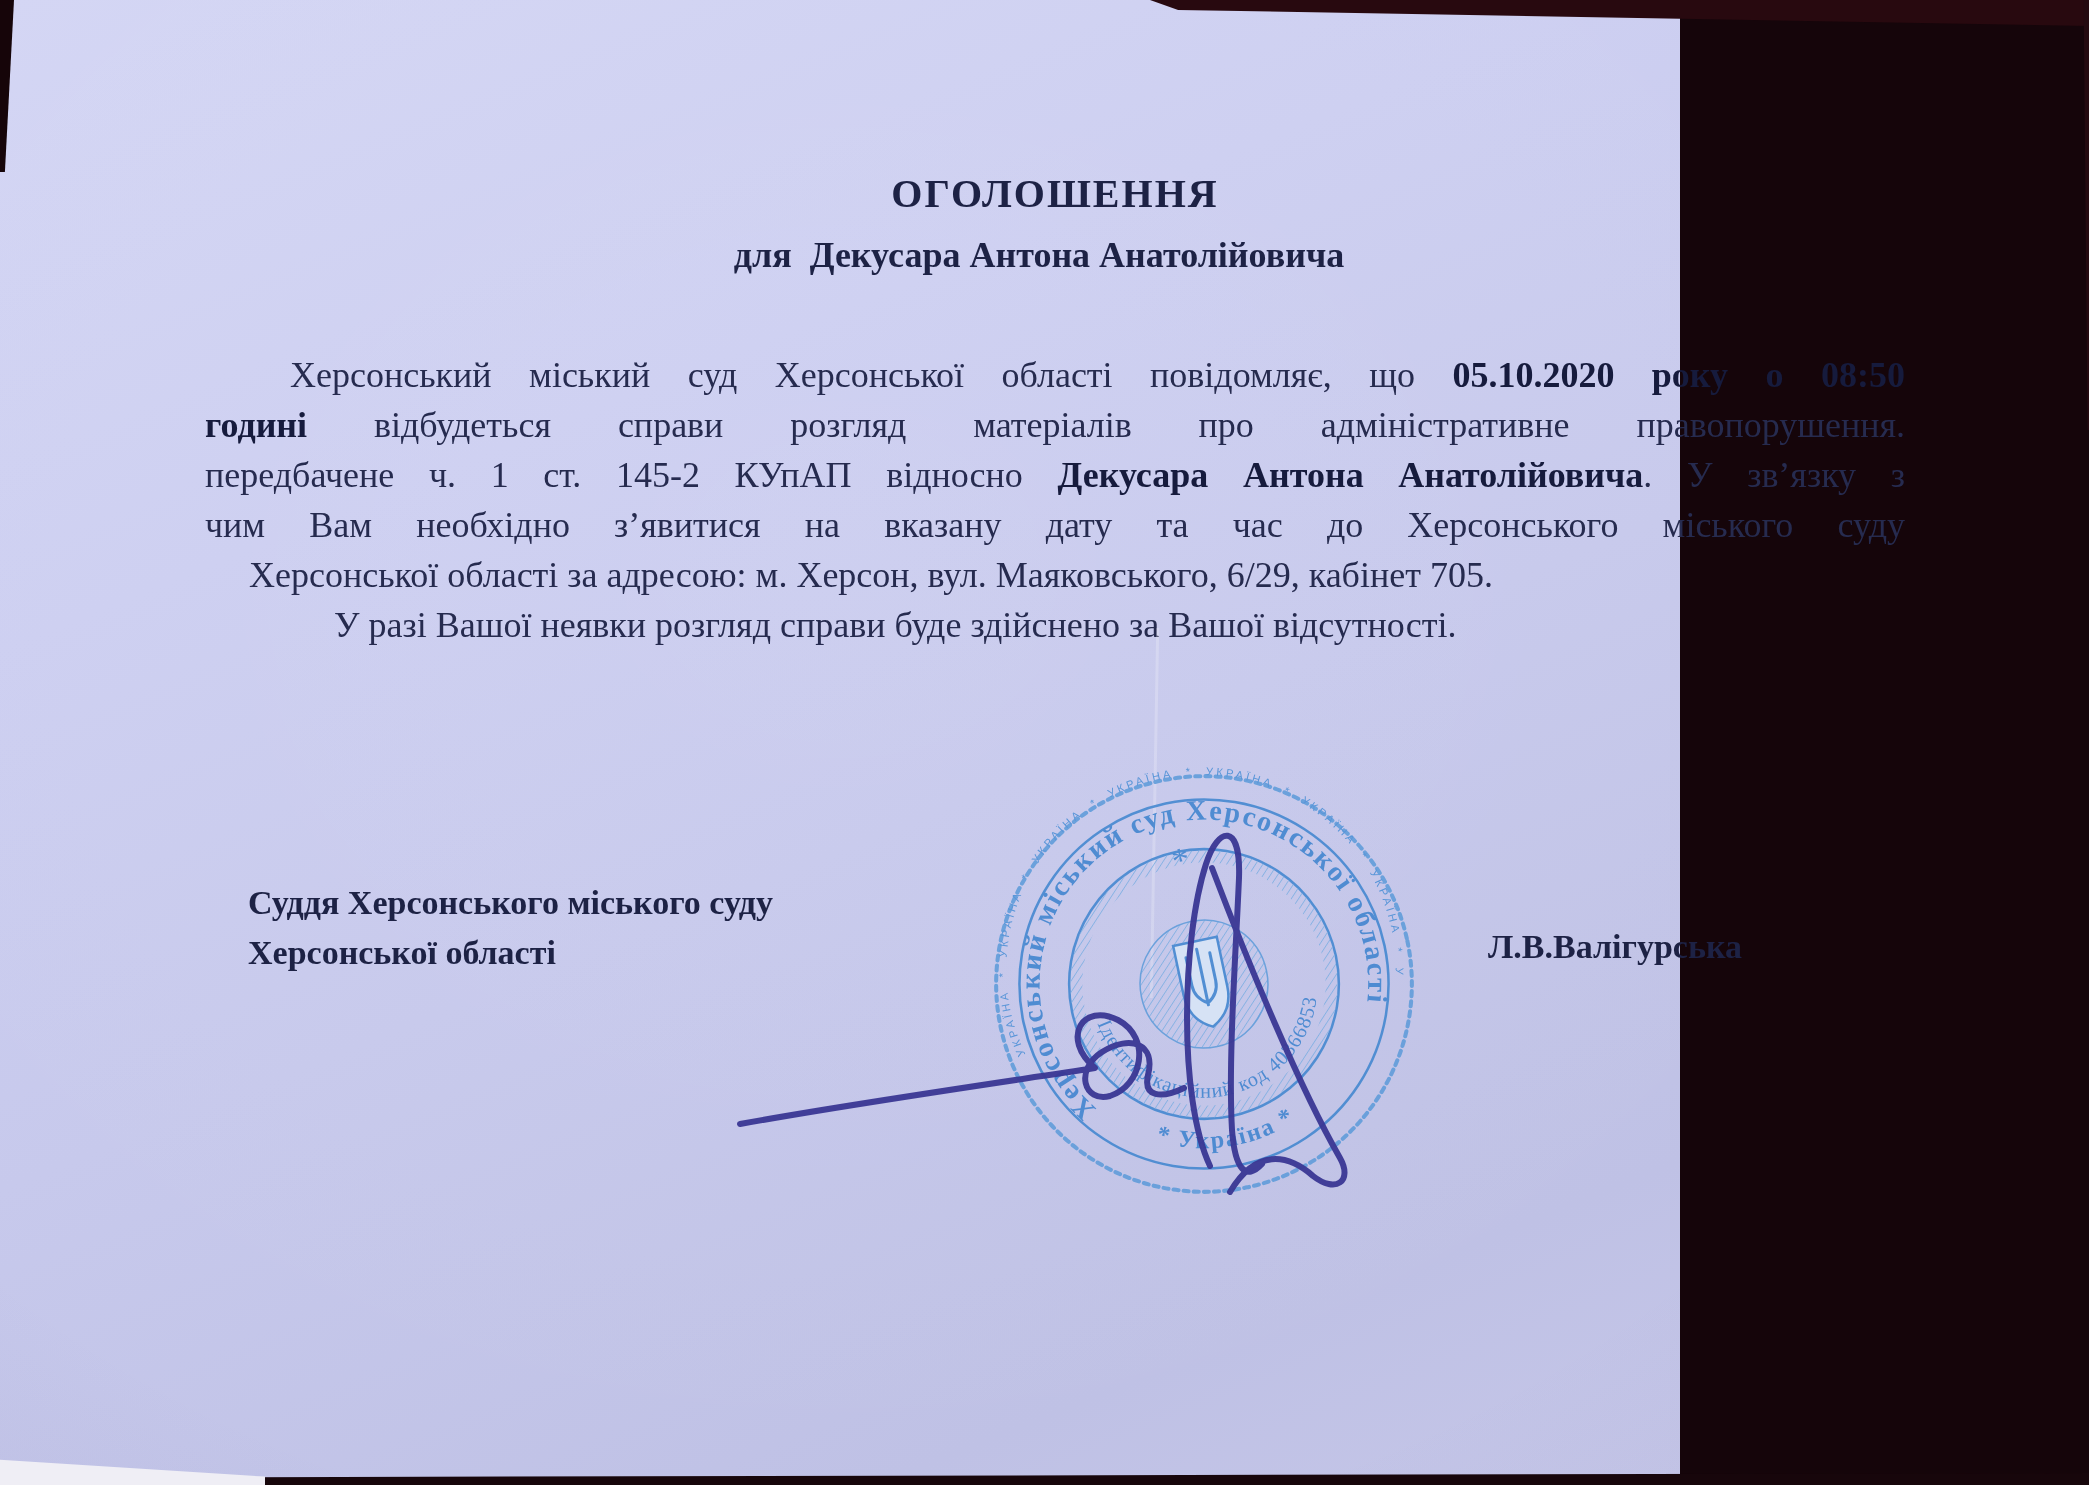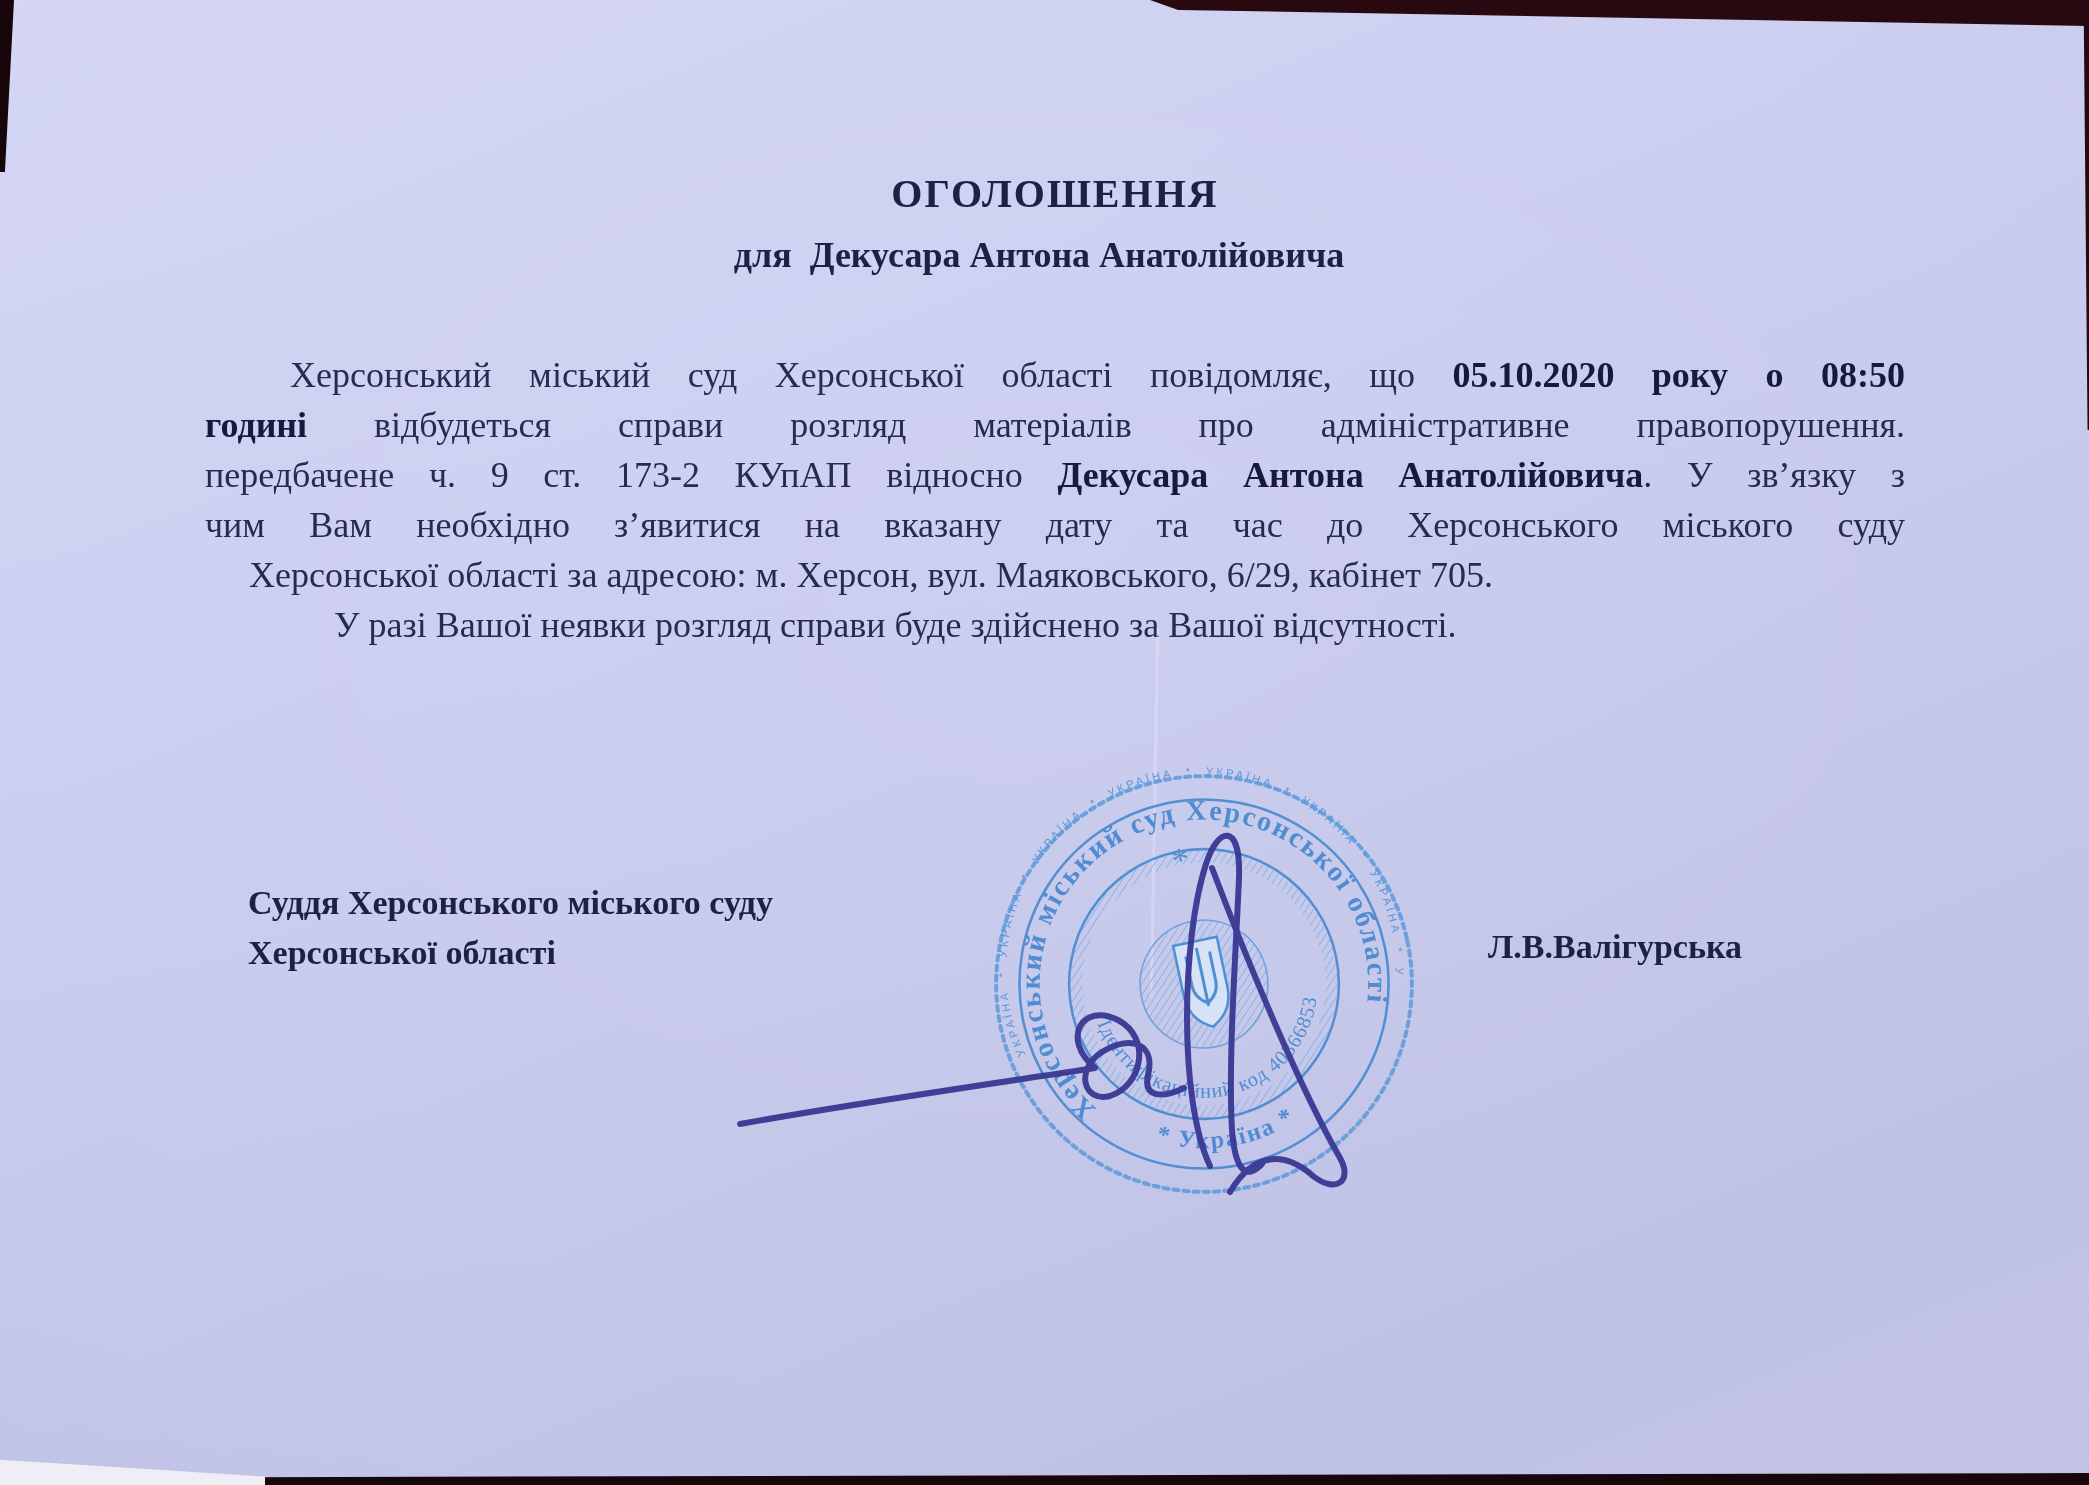--- a/index.html
+++ b/index.html
@@ -1,18 +1,18 @@
 <!DOCTYPE html>
 <html><head>
 <meta charset="utf-8">
 <style>
   html,body{margin:0;padding:0;background:#15050a;}
   body{width:2089px;height:1485px;overflow:hidden;
        font-family:"Liberation Serif","DejaVu Serif",serif;}
-  .photo{position:relative;width:2089px;height:1485px;background:#15050a;}
+  .photo{position:relative;width:1680px;height:1485px;background:#15050a;}
   .paper{position:absolute;inset:0;
          background:linear-gradient(158deg,#d4d6f4 0%,#cdcff1 30%,#c7c9ec 55%,#bfc1e5 85%,#c5c6e8 100%);}
   .paper::after{content:"";position:absolute;inset:0;pointer-events:none;
          background:radial-gradient(130% 120% at 50% 38%, rgba(255,255,255,0.06) 0%, rgba(0,0,0,0) 55%, rgba(55,48,110,0.12) 100%);}
   .txt{color:#262b4f;}
   .doc-title{position:absolute;left:205px;width:1700px;top:170px;text-align:center;
              font-size:40px;font-weight:bold;letter-spacing:2px;color:#1d2245;}
   .doc-subtitle{position:absolute;left:189px;width:1700px;top:234px;text-align:center;
              font-size:36px;font-weight:bold;color:#1d2245;}
   .para{position:absolute;left:205px;top:350px;width:1700px;font-size:36px;line-height:50px;color:#262b4f;}
@@ -46,21 +46,21 @@
 <div class="photo">
   <div class="paper"></div>
 
   <div class="doc-title txt">ОГОЛОШЕННЯ</div>
 
   <div class="doc-subtitle txt">для&nbsp; Декусара Антона Анатолійовича</div>
 
   <div class="para">
     <div class="ln ln-j"><span class="ind"></span><span>Херсонський міський суд Херсонської області повідомляє, що </span><b>05.10.2020 року о 08:50</b></div>
     <div class="ln ln-j"><b>годині</b><span> відбудеться справи розгляд матеріалів про адміністративне правопорушення.</span></div>
-    <div class="ln ln-j"><span>передбачене ч. 9 ст. 173-2 КУпАП відносно </span><b>Декусара Антона Анатолійовича</b><span>. У зв’язку з</span></div>
+    <div class="ln ln-j"><span>передбачене ч. 1 ст. 145-2 КУпАП відносно </span><b>Декусара Антона Анатолійовича</b><span>. У зв’язку з</span></div>
     <div class="ln ln-j">чим Вам необхідно з’явитися на вказану дату та час до Херсонського міського суду</div>
     <div class="ln ln-l">Херсонської області за адресою: м. Херсон, вул. Маяковського, 6/29, кабінет 705.</div>
     <div class="ln ln-l"><span class="ind"></span><span>У разі Вашої неявки розгляд справи буде здійснено за Вашої відсутності.</span></div>
   </div>
 
   <div class="sig-role">
     <div>Суддя Херсонського міського суду</div>
     <div>Херсонської області</div>
   </div>
 

